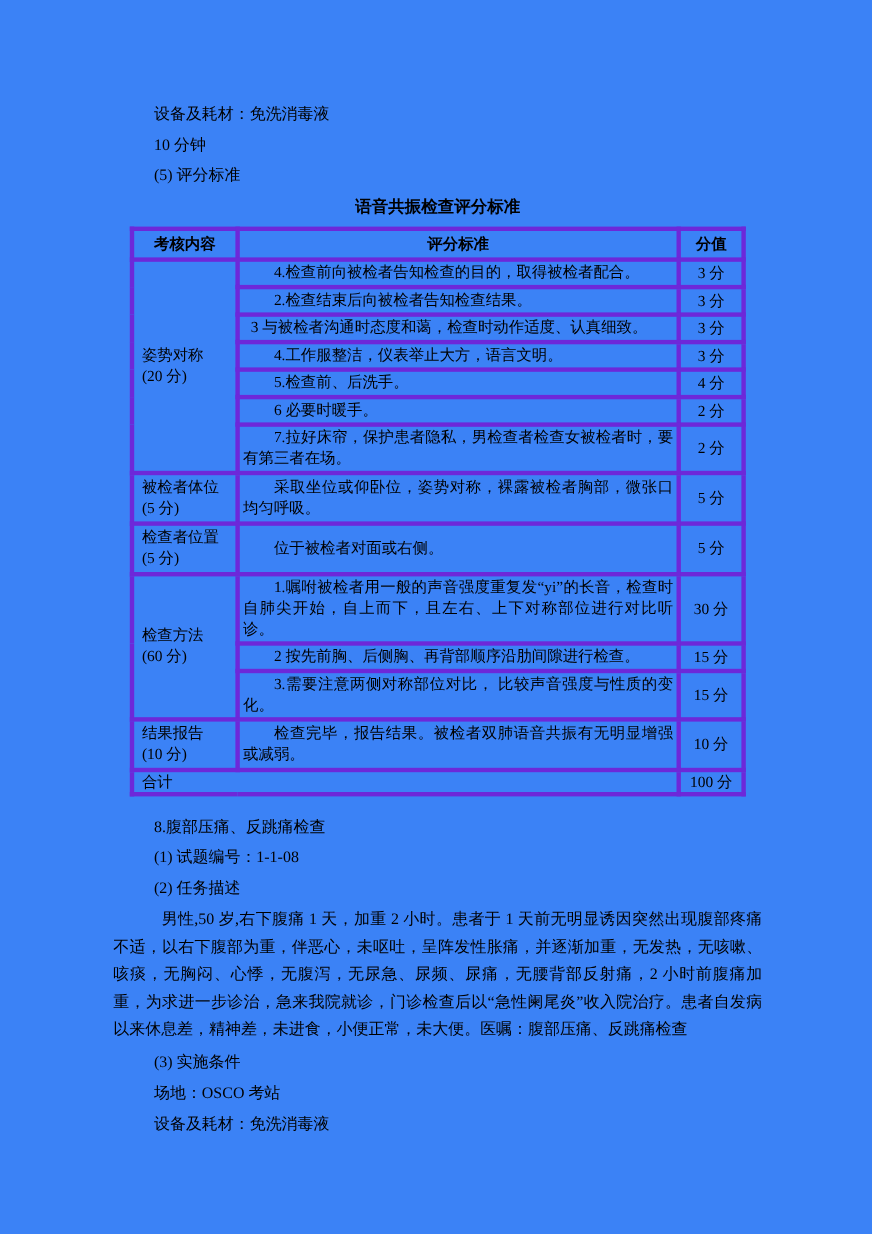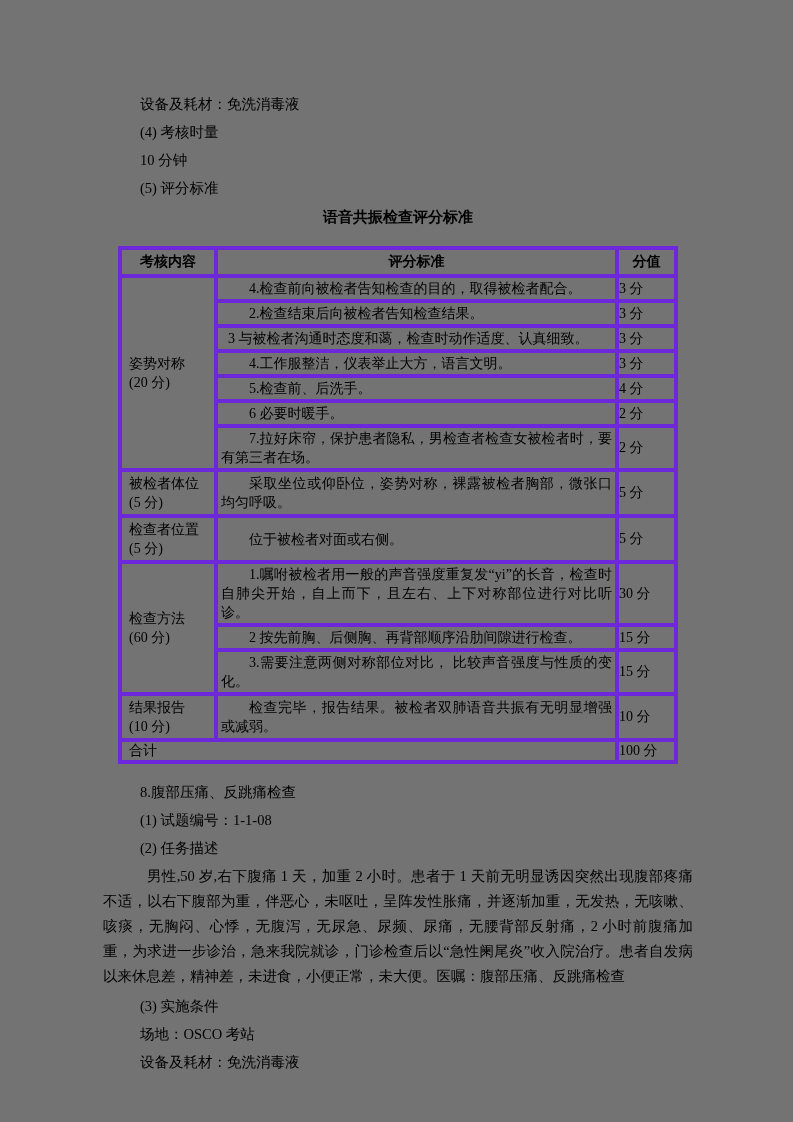--- a/index.html
+++ b/index.html
@@ -2,21 +2,21 @@
 <html><head>
 <meta charset="utf-8">
 <style>
   * { margin: 0; padding: 0; box-sizing: border-box; }
   html, body { background: #ffffff; }
   body { width: 793px; margin: 0 auto; }
   .page {
     position: relative;
     width: 793px;
     height: 1122px;
-    background: #737373;
+    background: #3b82f6;
     color: #000000;
     font-family: "Liberation Serif", "DejaVu Serif", serif;
     overflow: hidden;
   }
   .content {
     position: absolute;
     left: 103px;
     top: 92px;
     width: 590px;
   }
@@ -25,21 +25,21 @@
     line-height: 25px;
     margin-bottom: 3px;
     text-indent: 37px;
     white-space: nowrap;
   }
   .table-title {
     font-size: 15px;
     font-weight: bold;
     text-align: center;
     line-height: 25px;
-    margin: 4px 0 16px 0;
+    margin: 4px 0 4px 0;
     text-indent: 0;
   }
   table.score-table {
     border-collapse: collapse;
     table-layout: fixed;
     width: 556px;
     margin: 0 auto;
   }
   .score-table col.c1 { width: 96px; }
   .score-table col.c2 { width: 401px; }
@@ -59,41 +59,40 @@
     line-height: 19px;
     padding: 2px 2px 2px 7px;
   }
   td.crit {
     line-height: 19px;
     padding: 1px 3px;
     text-align: justify;
   }
   td.crit p { text-indent: 28px; }
   td.crit.ti-sm p { text-indent: 7px; }
-  td.score { }
+  td.score { text-align: center; }
   td.total {
     padding-left: 7px;
   }
   .sec8 { margin-top: 16px; }
   .case-para {
     font-size: 14.5px;
     line-height: 25px;
     text-align: justify;
     text-indent: 44px;
     margin-bottom: 5px;
   }
 </style>
 </head>
 <body>
 
 <div class="page">
   <div class="content">
 
     <p class="pline">设备及耗材：免洗消毒液</p>
-    <p class="pline">(4) 考核时量</p>
     <p class="pline">10 分钟</p>
     <p class="pline">(5) 评分标准</p>
 
     <h3 class="table-title">语音共振检查评分标准</h3>
 
     <table class="score-table">
       <colgroup>
           <col class="c1">
           <col class="c2">
           <col class="c3">

